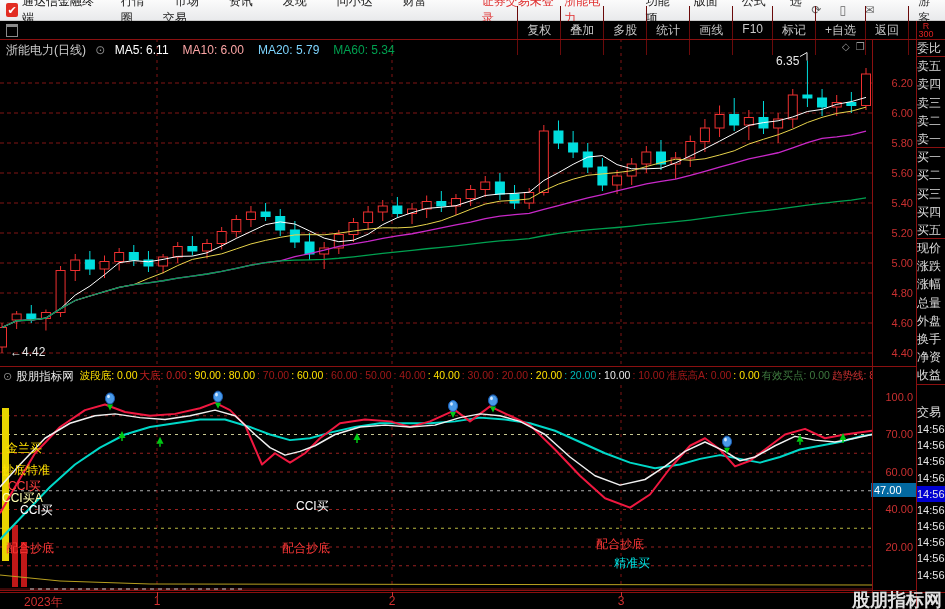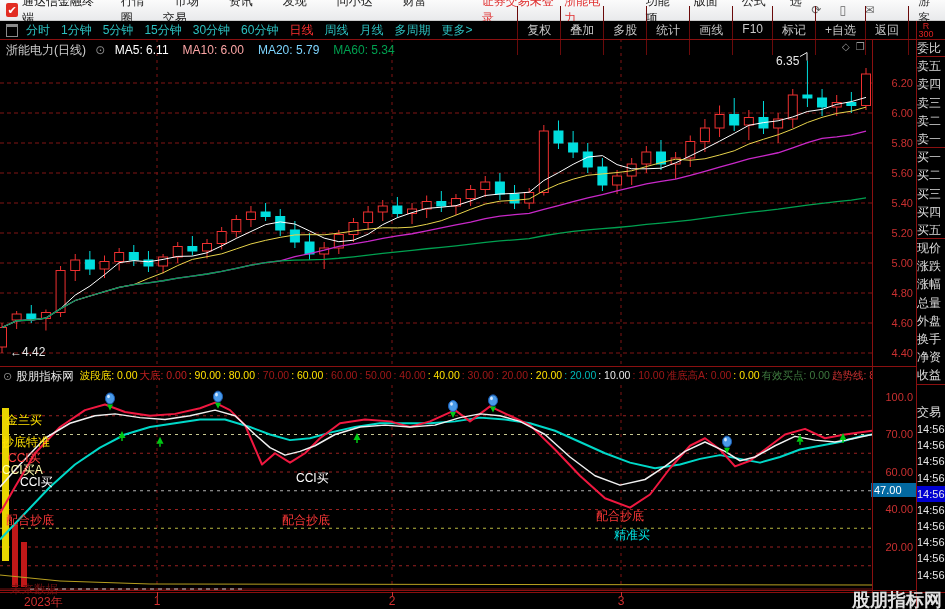--- a/index.html
+++ b/index.html
@@ -50,21 +50,21 @@
   .srow.div{border-bottom:1px solid #8a1010;box-sizing:border-box;}
   .srow.auto{color:#ec4899;margin-left:44px;}
   .trow{width:28px;height:16.2px;line-height:16.2px;font-size:11px;color:#e6e6e6;white-space:nowrap;}
   .trow.hl{background:#0000d2;}
   
   #datebar{position:absolute;left:0;top:592px;width:945px;height:17px;font-size:12px;color:#d03030;}
   .dyear{position:absolute;left:24px;top:2px;}
   .dtick{position:absolute;top:2px;transform:translateX(-50%);}
   .dtickmark{position:absolute;top:0;width:1px;height:4px;background:#d03030;}
   
-  .siglab{position:absolute;font-size:12px;white-space:nowrap;}
+  .siglab{position:absolute;font-size:12px;white-space:nowrap;margin-top:28px;}
   
   #peaklab{position:absolute;left:776px;top:54px;color:#e8e8e8;font-size:12px;}
   #lowlab{position:absolute;left:10px;top:345px;color:#e8e8e8;font-size:12px;}
   
   #wm{position:absolute;right:3px;bottom:0px;text-align:right;color:#e2e2e2;z-index:60;font-weight:bold;line-height:1.0;}
   #wm .l1{font-size:18px;}
   #wm .l2{font-size:20px;}
 </style>
 </head>
 <body>
@@ -79,21 +79,20 @@
     <span class="stock">浙能电力</span>
     <span id="topmenus2"><span class="tmenu2">功能</span><span class="tmenu2">版面</span><span class="tmenu2">公式</span><span class="tmenu2">选项</span></span>
     <span class="ticon">⟳</span>
     <span class="ticon">▯</span>
     <span class="ticon">✉</span>
     <span class="user">游客</span>
   </div>
 
   <div id="periodbar">
     <span class="wicon"></span>
-    <span id="periods"><span class="ptab">分时</span><span class="ptab">1分钟</span><span class="ptab">5分钟</span><span class="ptab">15分钟</span><span class="ptab">30分钟</span><span class="ptab">60分钟</span><span class="ptab active">日线</span><span class="ptab">周线</span><span class="ptab">月线</span><span class="ptab">多周期</span><span class="ptab">更多&gt;</span></span>
     <span id="rightbtns">
         <span class="rbtn">复权</span>
         <span class="rbtn">叠加</span>
         <span class="rbtn">多股</span>
         <span class="rbtn">统计</span>
         <span class="rbtn">画线</span>
         <span class="rbtn">F10</span>
         <span class="rbtn">标记</span>
         <span class="rbtn">+自选</span>
         <span class="rbtn">返回</span>

